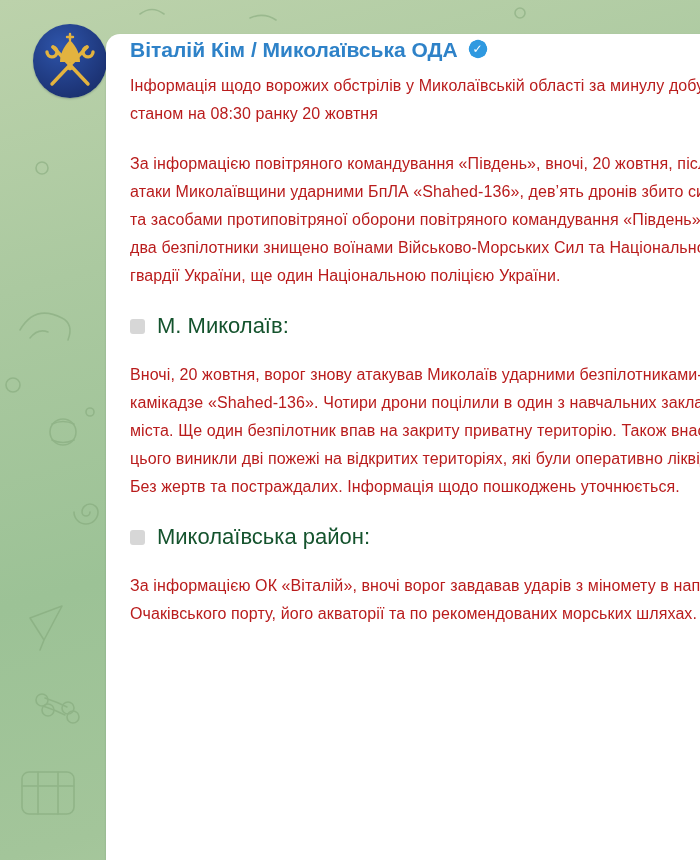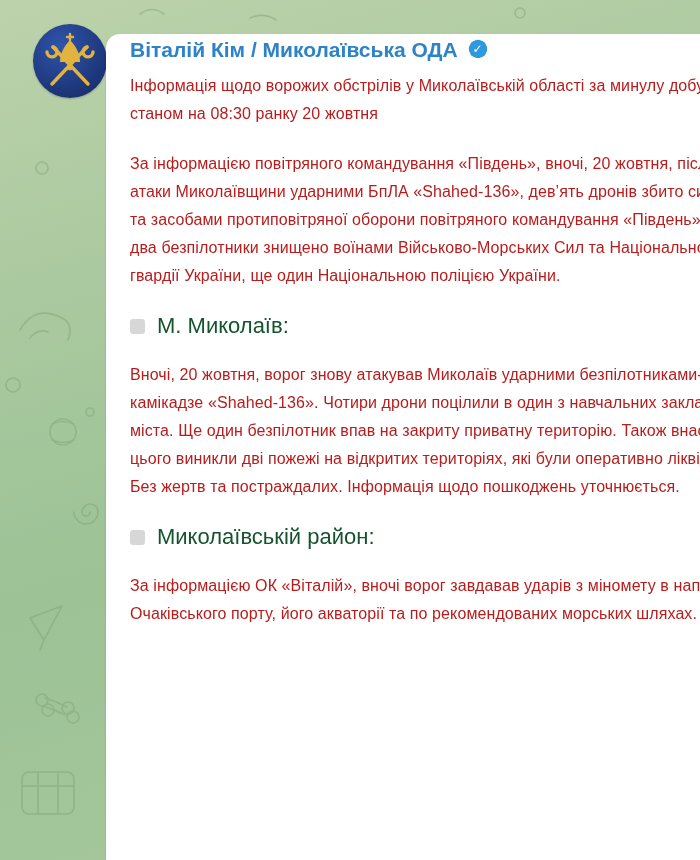--- a/index.html
+++ b/index.html
@@ -118,18 +118,18 @@
 
   <div class="para">За інформацією повітряного командування «Південь», вночі, 20 жовтня, після атаки Миколаївщини ударними БпЛА «Shahed-136», дев’ять дронів збито силами та засобами протиповітряної оборони повітряного командування «Південь», по два безпілотники знищено воїнами Військово-Морських Сил та Національної гвардії України, ще один Національною поліцією України.</div>
 
   <div class="section-head">
     <span class="bullet"></span><span>М. Миколаїв:</span>
   </div>
 
   <div class="para">Вночі, 20 жовтня, ворог знову атакував Миколаїв ударними безпілотниками-камікадзе «Shahed-136». Чотири дрони поцілили в один з навчальних закладів міста. Ще один безпілотник впав на закриту приватну територію. Також внаслідок цього виникли дві пожежі на відкритих територіях, які були оперативно ліквідовані. Без жертв та постраждалих. Інформація щодо пошкоджень уточнюється.</div>
 
   <div class="section-head">
-    <span class="bullet"></span><span>Миколаївській район:</span>
+    <span class="bullet"></span><span>Миколаївська район:</span>
   </div>
 
   <div class="para">За інформацією ОК «Віталій», вночі ворог завдавав ударів з міномету в напрямку Очаківського порту, його акваторії та по рекомендованих морських шляхах.</div>
 
 </div>
 
 </body></html>

